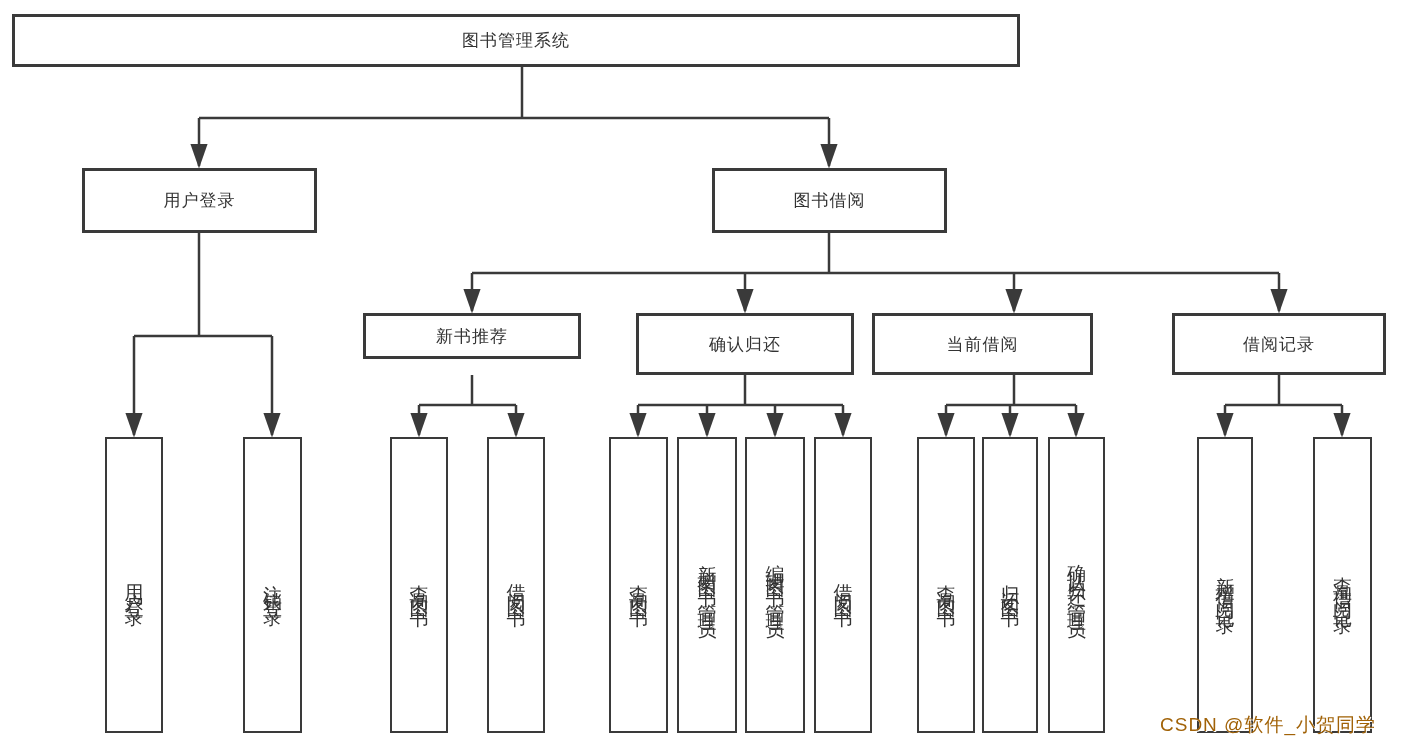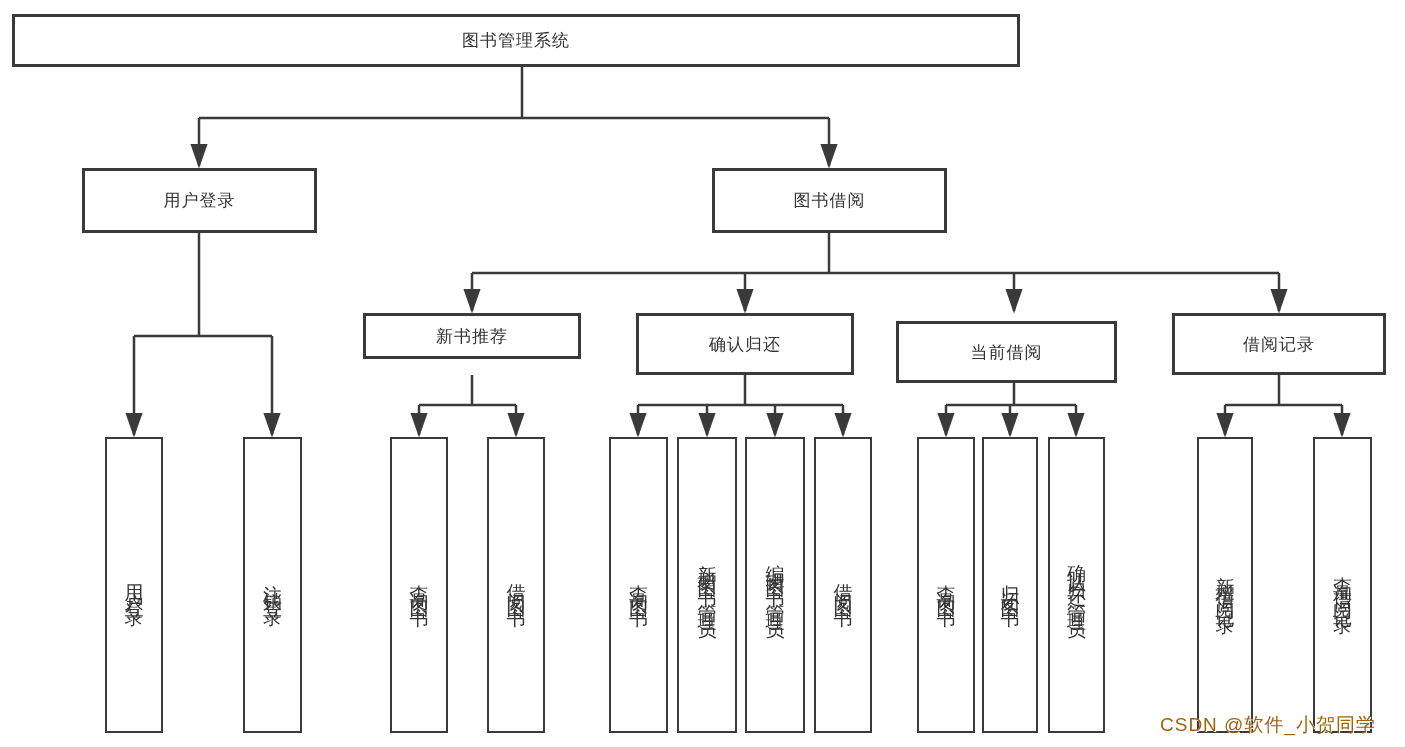--- a/index.html
+++ b/index.html
@@ -105,21 +105,21 @@
   <div class="box" style="left:712px;top:168px;width:235px;height:65px;">
     <span class="hlabel">图书借阅</span>
   </div>
 
   <div class="box" style="left:363px;top:313px;width:218px;height:46px;">
     <span class="hlabel">新书推荐</span>
   </div>
   <div class="box" style="left:636px;top:313px;width:218px;height:62px;">
     <span class="hlabel">确认归还</span>
   </div>
-  <div class="box" style="left:896px;top:313px;width:221px;height:62px;margin-top:8px;">
+  <div class="box" style="left:872px;top:313px;width:221px;height:62px;">
     <span class="hlabel">当前借阅</span>
   </div>
   <div class="box" style="left:1172px;top:313px;width:214px;height:62px;">
     <span class="hlabel">借阅记录</span>
   </div>
 
   <div class="box leaf" style="left:105px;top:437px;width:58px;height:296px;">
     <span class="vtext">用户登录</span>
   </div>
   <div class="box leaf" style="left:243px;top:437px;width:59px;height:296px;">

